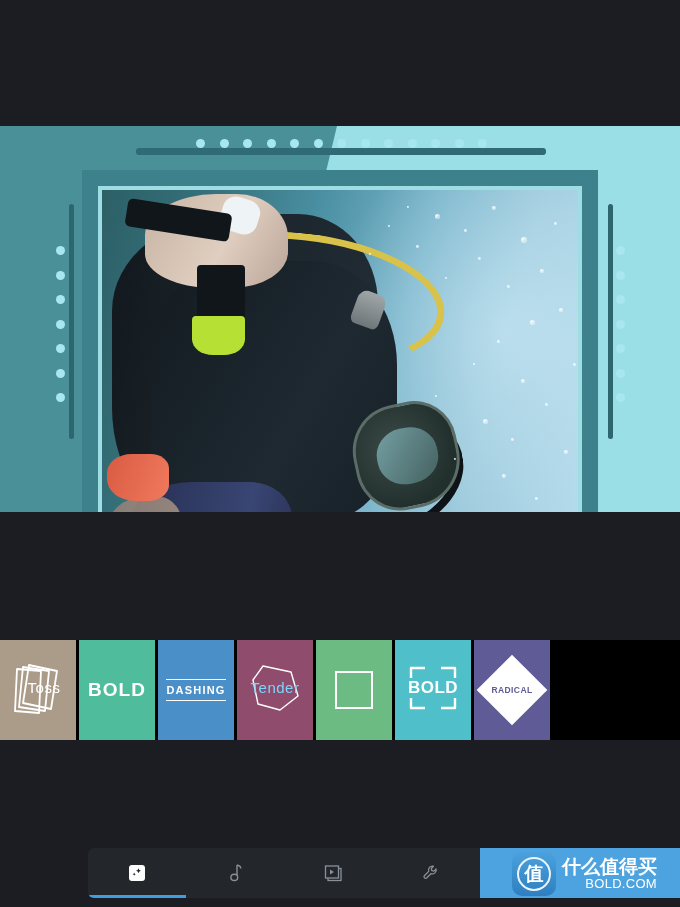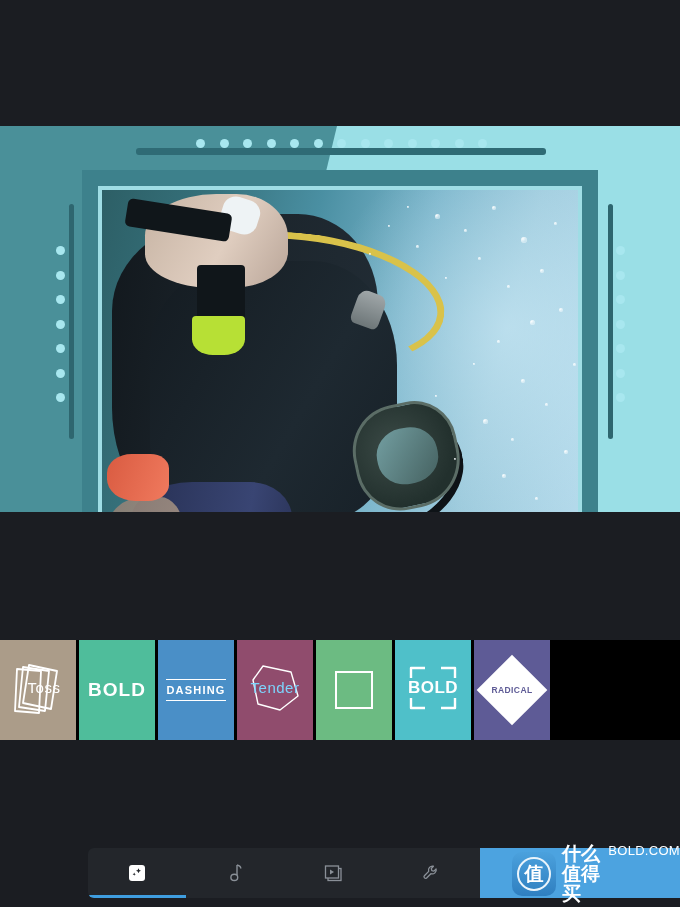--- a/index.html
+++ b/index.html
@@ -247,21 +247,21 @@
     display: flex; align-items: center; justify-content: center;
     flex: 0 0 44px;
   }
   .wm-circle {
     width: 34px; height: 34px; border-radius: 50%;
     border: 2px solid #eaf4fb;
     display: flex; align-items: center; justify-content: center;
     color: #fff; font-size: 19px; font-weight: bold;
     font-family: "DejaVu Sans", sans-serif;
   }
-  .wm-txt { display: flex; flex-direction: row; line-height: 1.05; }
+  .wm-txt { display: flex; flex-direction: column; line-height: 1.05; text-align: right; }
   .wm-cn { color: #fff; font-size: 19px; font-weight: bold; font-family: "DejaVu Sans", sans-serif; }
   .wm-en { color: #fff; font-size: 13px; letter-spacing: .3px; }
 </style>
 </head>
 <body>
 
 <div id="app">
 
   <div class="canvas">
 

